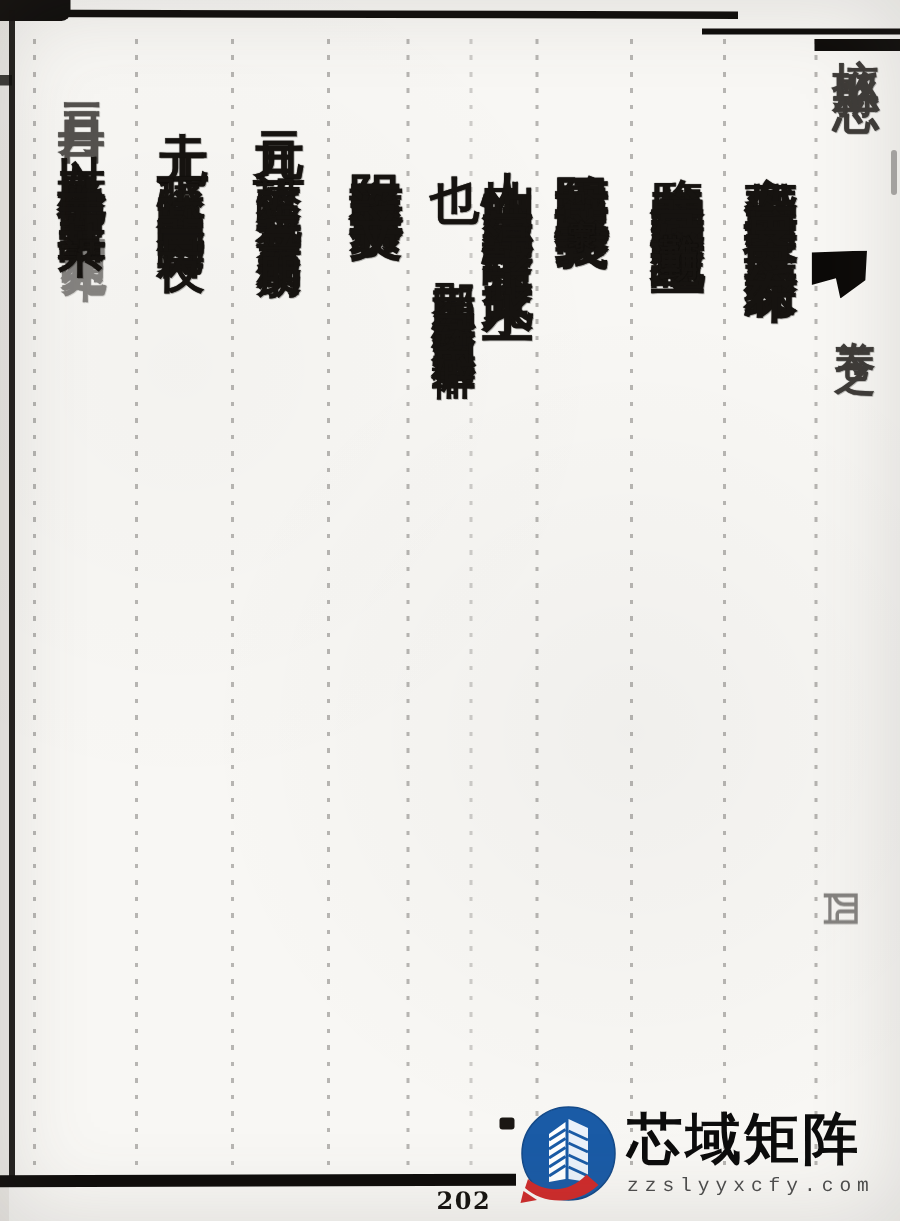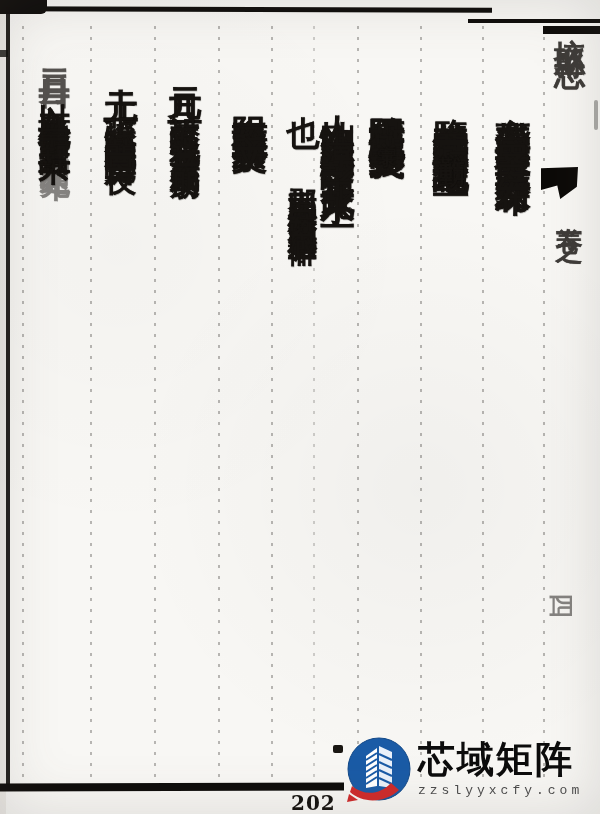--- a/index.html
+++ b/index.html
@@ -36,21 +36,21 @@
   .gap{display:inline-block;width:1px;}
   .weak{opacity:.72;filter:blur(.2px);}
   .faint{opacity:.5;filter:blur(.3px);}
   .soft{opacity:.82;}
   
   .fishtail{position:absolute;left:541px;top:167px;width:37px;height:32px;background:#0c0a08;
     clip-path:polygon(0 4%,100% 0,97% 62%,52% 100%,44% 58%,0 72%);}
   .folio-num{position:absolute;left:549px;top:589px;font-size:25px;font-weight:bold;
     opacity:.5;transform:rotate(90deg);filter:blur(.3px);}
   
-  .page-number{position:absolute;left:291px;top:791px;font-size:20px;font-weight:bold;
+  .page-number{position:absolute;left:291px;top:791px;font-size:16px;font-weight:bold;
     letter-spacing:1px;color:#14110e;}
   
   .watermark{position:absolute;left:346px;top:736px;display:flex;align-items:center;}
   .wm-logo{width:66px;height:66px;flex:0 0 auto;}
   .wm-texts{margin-left:6px;}
   .wm-brand{font-family:"DejaVu Sans","Liberation Sans",sans-serif;font-weight:800;
     font-size:37px;line-height:40px;color:#0c0c0c;letter-spacing:2px;}
   .wm-domain{font-family:Liberation Mono, monospace;font-size:13px;
     letter-spacing:4px;color:#4d4d4d;margin-top:3px;font-weight:500;}
 </style>

